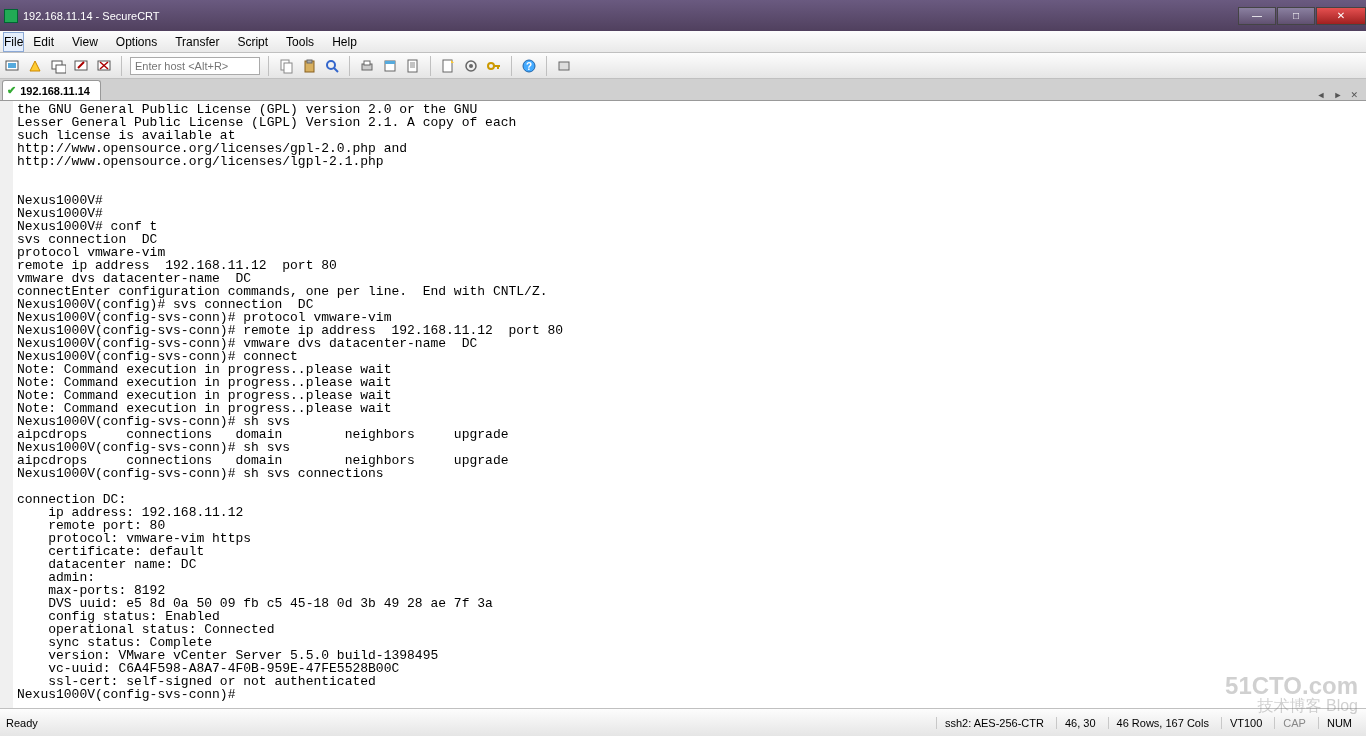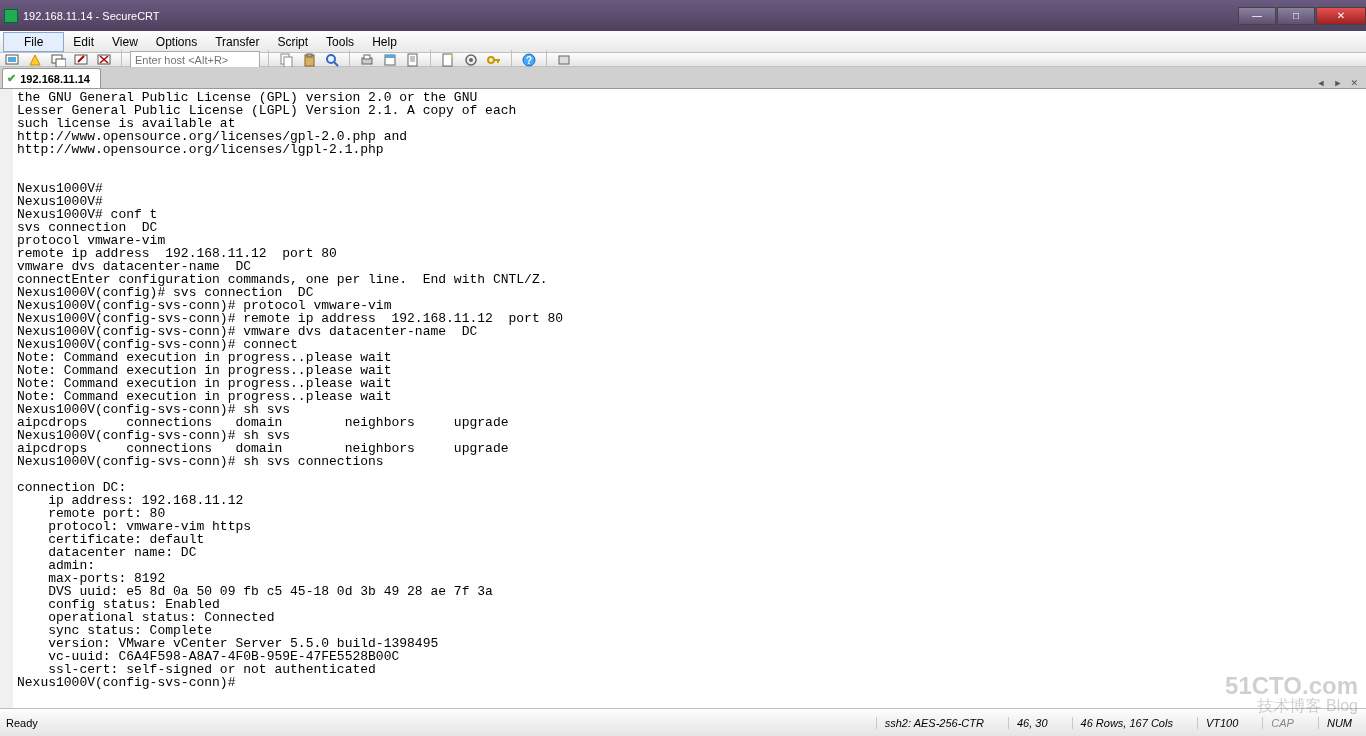--- a/index.html
+++ b/index.html
@@ -4,34 +4,34 @@
 <style>
 * { margin: 0; padding: 0; box-sizing: border-box; font-family: Tahoma, sans-serif; }
 body { width: 1366px; height: 736px; background: #f0f0f0; overflow: hidden; display: flex; flex-direction: column; }
 .titlebar { height: 31px; background: linear-gradient(to bottom, #6a5a80, #50405e); display: flex; align-items: center; color: #fff; font-size: 11px; padding-left: 4px; }
 .titlebar .icon { width: 14px; height: 14px; background: #2a5; border: 1px solid #063; margin-right: 5px; display:inline-block; }
 .win-controls { margin-left: auto; display: flex; }
 .win-btn { width: 38px; height: 18px; background: linear-gradient(to bottom,#8a80a0,#605070); border:1px solid #444; display:flex; align-items:center; justify-content:center; color:#fff; font-size:10px; margin-left:1px;}
 .win-btn.close { width: 50px; background: linear-gradient(to bottom,#e55050,#a02020); }
 .menubar { height: 22px; background: linear-gradient(to bottom,#fdfdfd,#e9e9e9); border-bottom:1px solid #c0c0c0; display:flex; align-items:center; font-size:12px; padding:0 3px;}
 .menu-item { padding:3px 9px; cursor:default;}
-.menu-item.active { border:1px solid #8aa8d6; background:#e5eefc; padding:2px 20px;}
-.toolbar { height: 14px; background: linear-gradient(to bottom,#fdfdfd,#e5e5e5); border-bottom:1px solid #c0c0c0; display:flex; align-items:center; padding:0 3px; gap:5px;}
+.menu-item.active { border:1px solid #8aa8d6; background:#e5eefc; padding:2px 0;}
+.toolbar { height: 26px; background: linear-gradient(to bottom,#fdfdfd,#e5e5e5); border-bottom:1px solid #c0c0c0; display:flex; align-items:center; padding:0 3px; gap:5px;}
 .tbtn { width:18px; height:18px; display:inline-flex; align-items:center; justify-content:center; }
 .tbtn svg { display:block; }
 .sep { width:1px; height:20px; background:#c0c0c0; margin:0 3px;}
 .host-input { width:130px; height:18px; border:1px solid #aaa; font-size:11px; padding:0 4px; color:#888; background:#fff;}
 .tabs { height:22px; background:#d0d0d0; border-bottom:1px solid #999; display:flex; align-items:flex-end; padding-top:2px;}
 .tab { height:20px; background:#fff; border:1px solid #999; border-bottom:none; border-radius:3px 3px 0 0; display:flex; align-items:center; padding:0 10px 0 4px; font-size:11px; margin-left:2px;}
 .tab .check { color:#3a3; font-weight:bold; margin-right:4px;}
 .tabs-right { margin-left:auto; display:flex; align-items:center; padding-right:5px; gap:2px;}
 .arrow-btn { font-size:9px; color:#555; padding:0 3px; cursor:default;}
 .terminal { flex:1; background:#fff; font-family:'Courier New',monospace; font-size:13px; line-height:13px; white-space:pre; padding:2px 4px; overflow:hidden; color:#000;margin-left:13px;}
 .statusbar { height:28px; background:linear-gradient(to bottom,#fdfdfd,#e5e5e5); border-top:1px solid #c0c0c0; display:flex; align-items:center; font-size:11px; padding:0 6px;}
-.status-right { margin-left:auto; display:flex; gap:16px;font-style:italic;}
+.status-right { margin-left:auto; display:flex; gap:4px;}
 .status-cell { border-left:1px solid #c8c8c8; padding:0 8px;}
 .status-cell.dim { color:#888;}
 .watermark { position:absolute; right:8px; bottom:22px; color:rgba(120,120,120,0.35); font-family:Arial,sans-serif; font-size:24px; font-weight:bold; text-align:right; line-height:1; pointer-events:none;}
 .watermark .sub { font-size:16px; font-weight:normal;}
 </style>
 </head>
 <body>
 
 <div class="titlebar">
   <span class="icon"></span>

